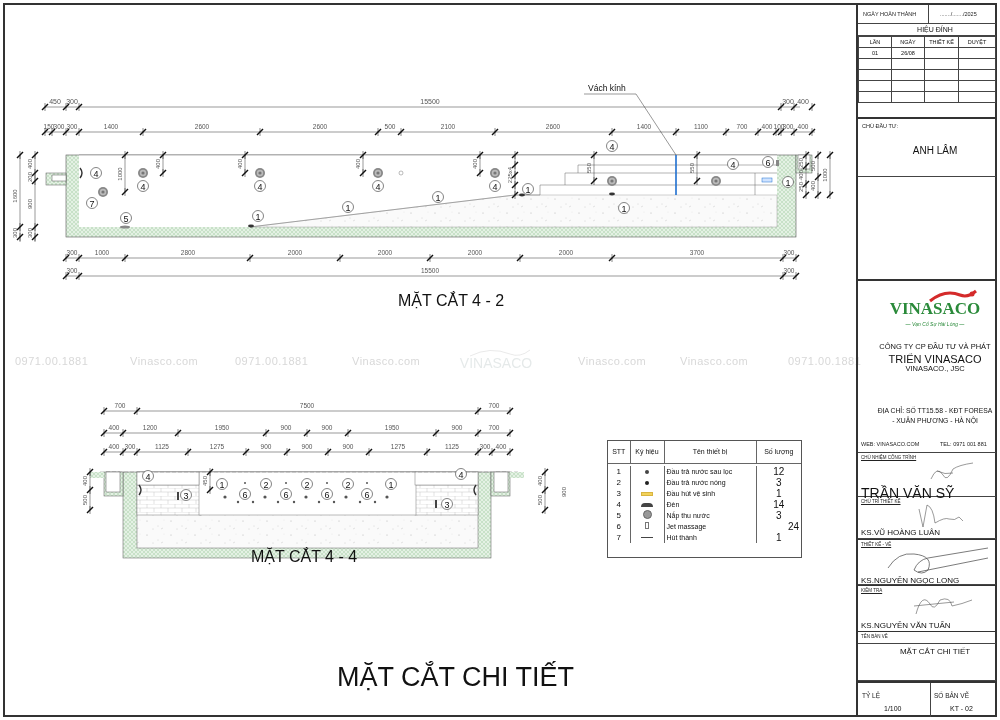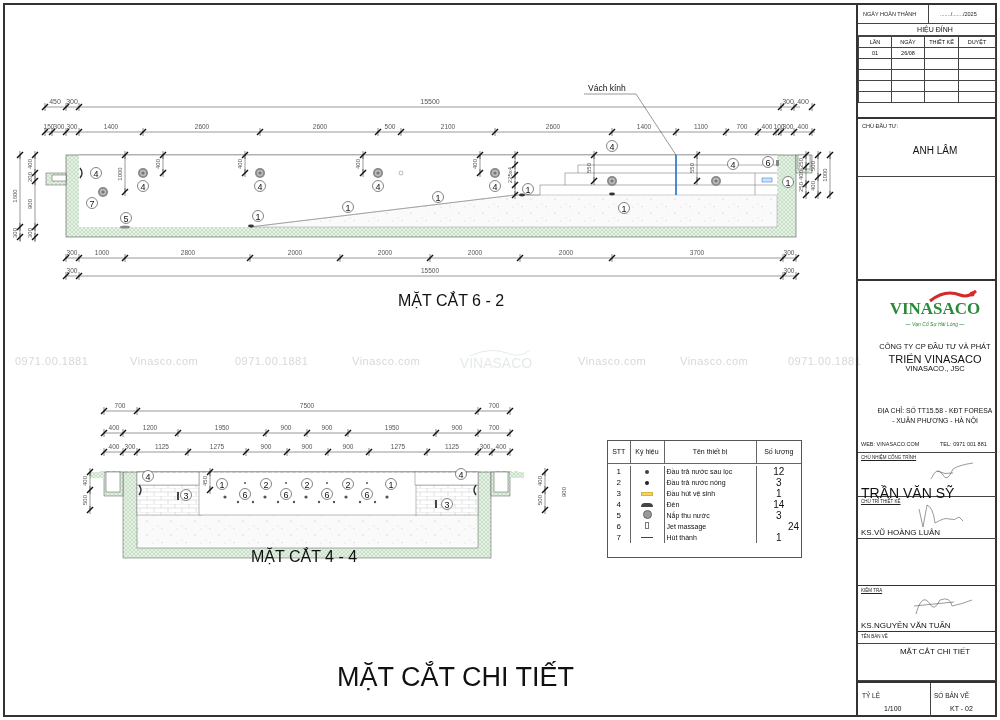--- a/index.html
+++ b/index.html
@@ -506,21 +506,21 @@
 
 
 <div class="watermark" style="left:15px;">0971.00.1881</div>
 <div class="watermark" style="left:130px;">Vinasco.com</div>
 <div class="watermark" style="left:235px;">0971.00.1881</div>
 <div class="watermark" style="left:352px;">Vinasco.com</div>
 <div class="watermark" style="left:578px;">Vinasco.com</div>
 <div class="watermark" style="left:680px;">Vinasco.com</div>
 <div class="watermark" style="left:788px;">0971.00.1881</div>
 
-<div class="sec-title" style="left:398px; top:292px; font-size:16px;">MẶT CẮT 6 - 2</div>
+<div class="sec-title" style="left:398px; top:292px; font-size:16px;">MẶT CẮT 4 - 2</div>
 <div class="sec-title" style="left:251px; top:548px; font-size:16px;">MẶT CẮT 4 - 4</div>
 <div class="sec-title" style="left:337px; top:662px; font-size:27px;">MẶT CẮT CHI TIẾT</div>
 
 
 <div class="legend">
   <table>
     <tbody>
           <tr>
       <th style="width:22px">STT</th>
       <th style="width:34px">Ký hiệu</th>
@@ -657,20 +657,27 @@
       </svg>
     <span style="position:absolute;left:3px;top:32px;font-size:14px;">TRẦN VĂN SỸ</span>
   </div>
   <div class="tb-cell" style="top:492px;height:42px;padding-left:29px;">
     <span class="tiny" style="left:3px;top:2px;text-decoration:underline;font-size:4.5px;">CHỦ TRÌ THIẾT KẾ</span>
     <svg class="signature" style="left:55px;top:4px" width="65" height="30">
         <path d="M6,8 l4,18 l4,-22 q6,2 8,18 q10,-6 14,-4 q6,2 10,-2 l4,4" stroke="#555" stroke-width="0.6" fill="none"></path>
       </svg>
     <span style="position:absolute;left:3px;top:31px;font-size:8px;">KS.VŨ HOÀNG LUÂN</span>
   </div>
+  <div class="tb-cell" style="top:534px;height:46px;border-top:1px solid #333;">
+    <span class="tiny" style="left:3px;top:2px;text-decoration:underline;font-size:4.5px;">THIẾT KẾ - VẼ</span>
+    <svg class="signature" style="left:20px;top:4px" width="115" height="34">
+        <path d="M10,24 q10,-16 26,-14 q20,2 14,16 q-6,6 -14,0 q4,-10 14,-12 l60,-10 M40,28 l70,-14" stroke="#444" stroke-width="0.7" fill="none"></path>
+      </svg>
+    <span style="position:absolute;left:3px;top:36px;font-size:8px;">KS.NGUYỄN NGỌC LONG</span>
+  </div>
   <div class="tb-cell" style="top:580px;height:59px;border-top:1px solid #333;">
     <span class="tiny" style="left:3px;top:2px;text-decoration:underline;font-size:4.5px;">KIỂM TRA</span>
     <svg class="signature" style="left:50px;top:4px" width="80" height="32">
         <path d="M8,24 q6,-22 14,-10 q4,8 10,-4 q10,-4 12,6 q10,-2 20,-6 M6,16 l40,-4" stroke="#555" stroke-width="0.6" fill="none"></path>
       </svg>
     <span style="position:absolute;left:3px;top:35px;font-size:8px;">KS.NGUYỄN VĂN TUẤN</span>
   </div>
 
   <div class="tb-cell" style="top:626px;height:50px;border-top:1px solid #333;">
     <span class="tiny" style="left:3px;top:2px;font-size:4.5px;">TÊN BẢN VẼ</span>

